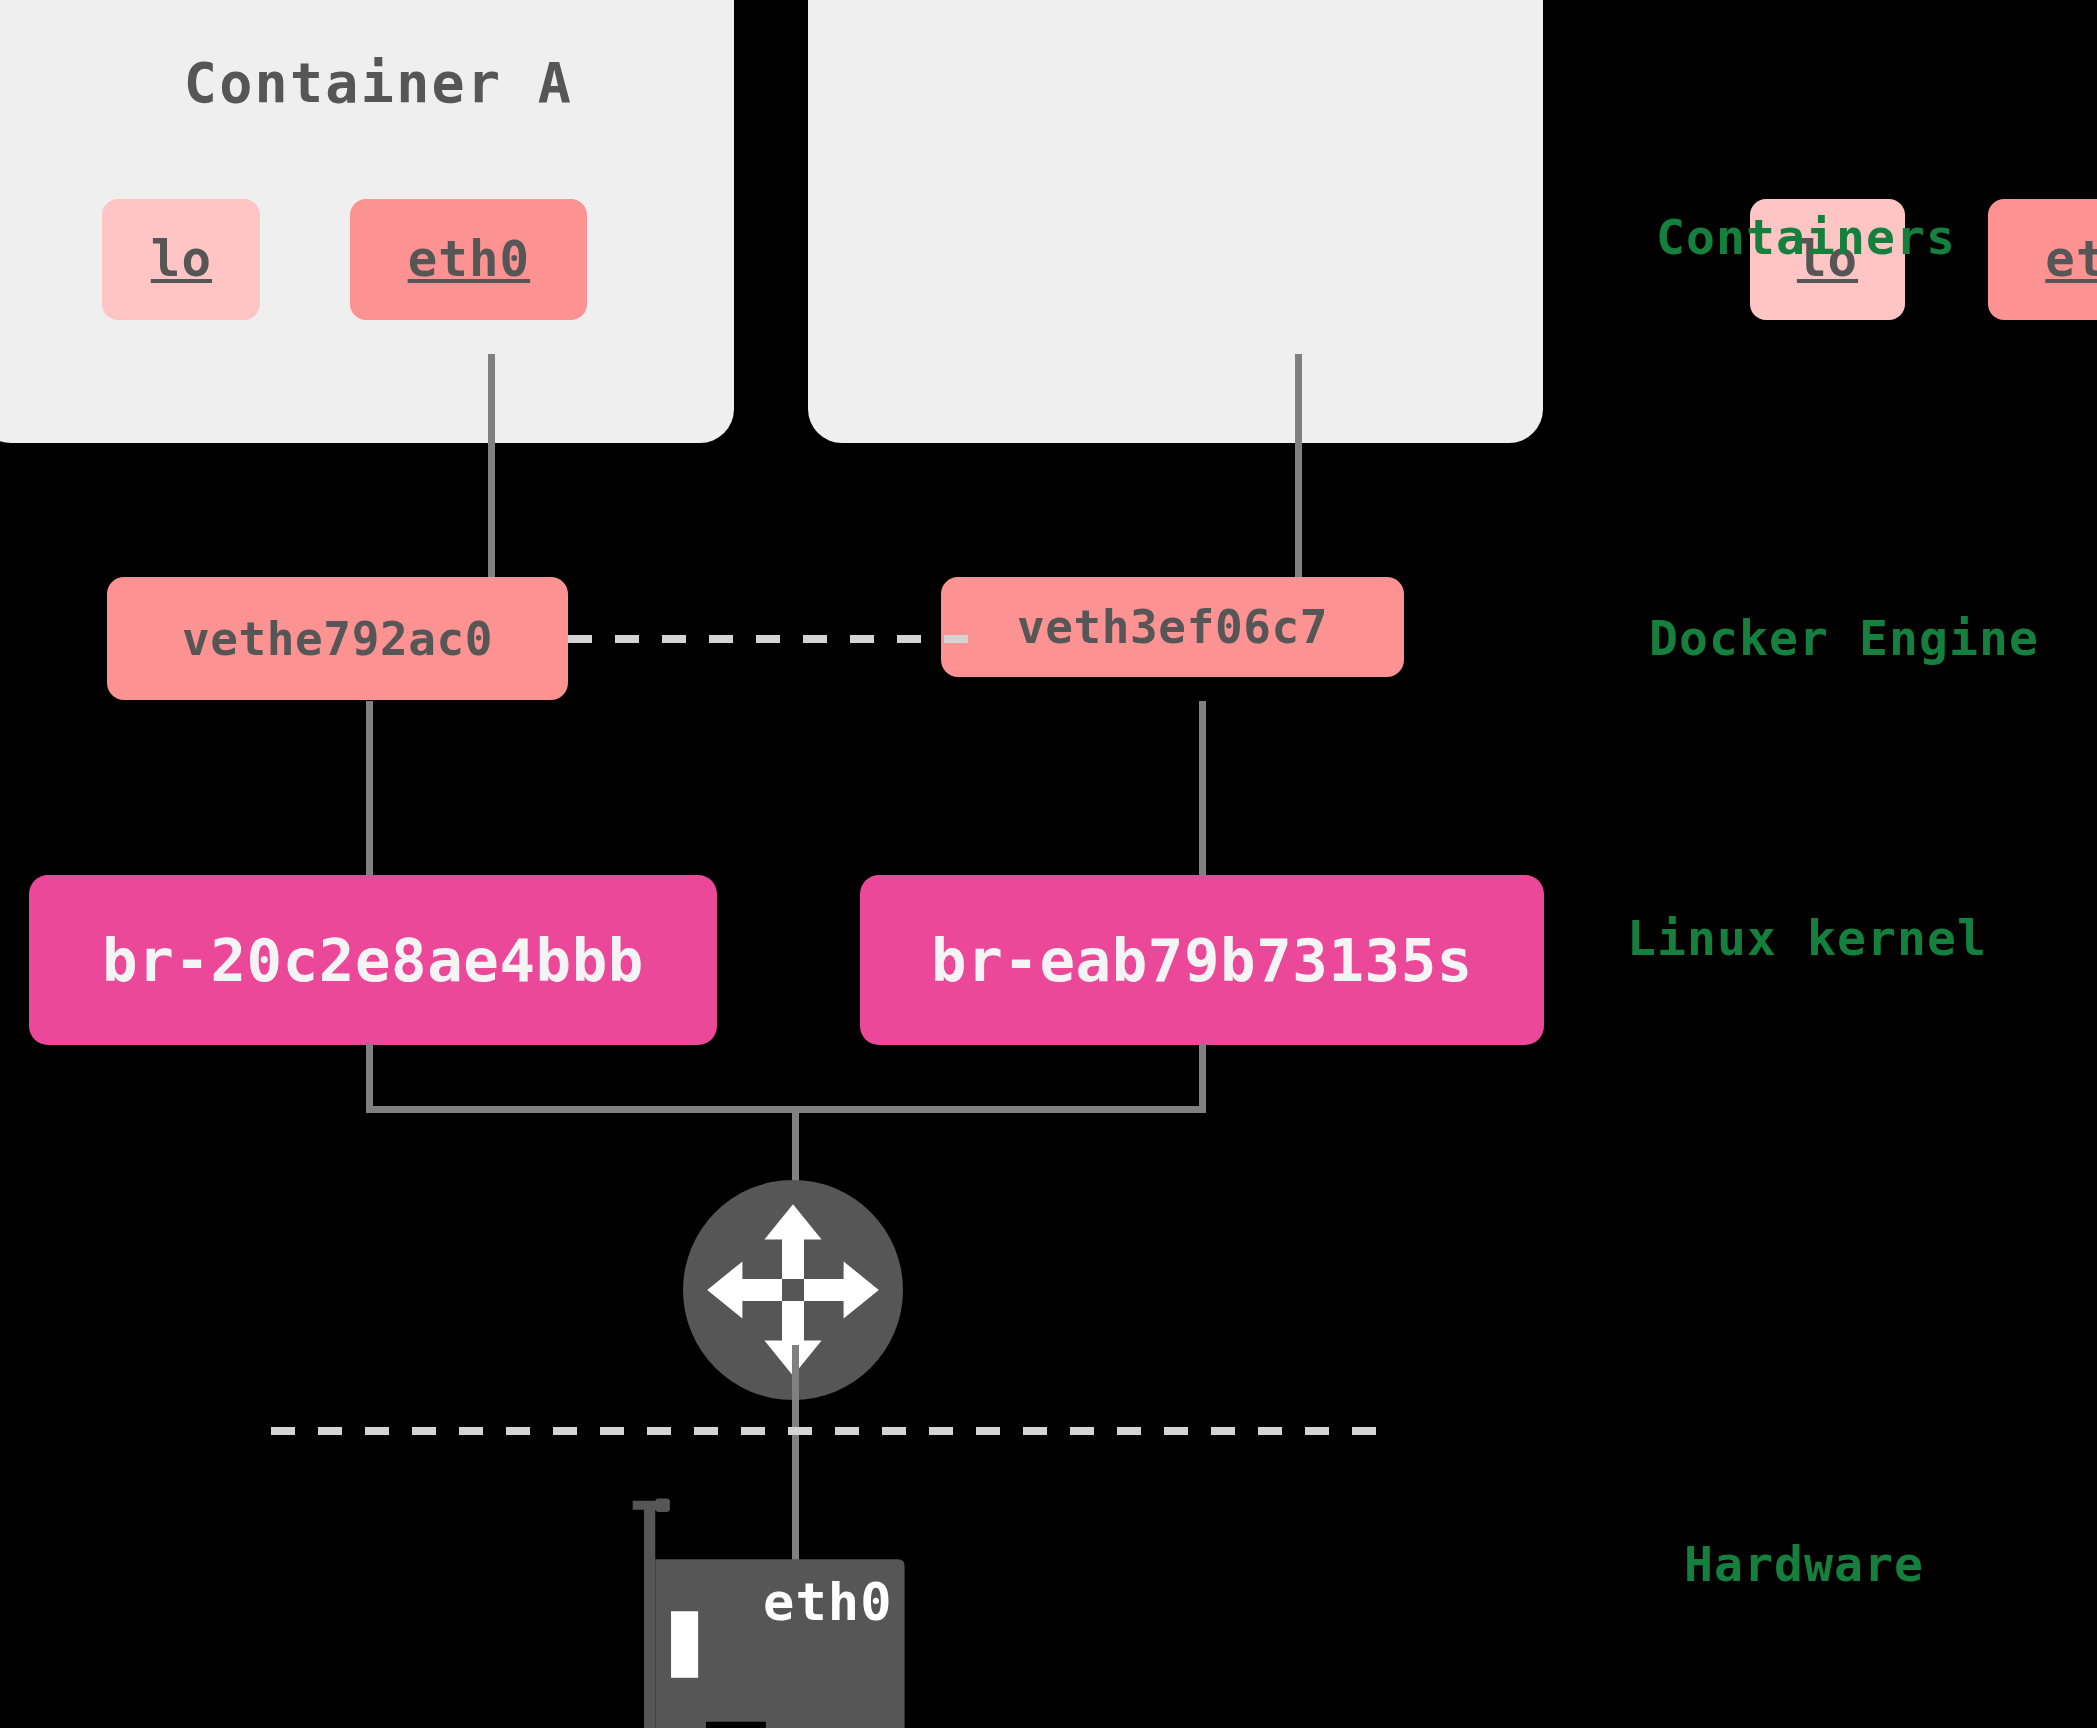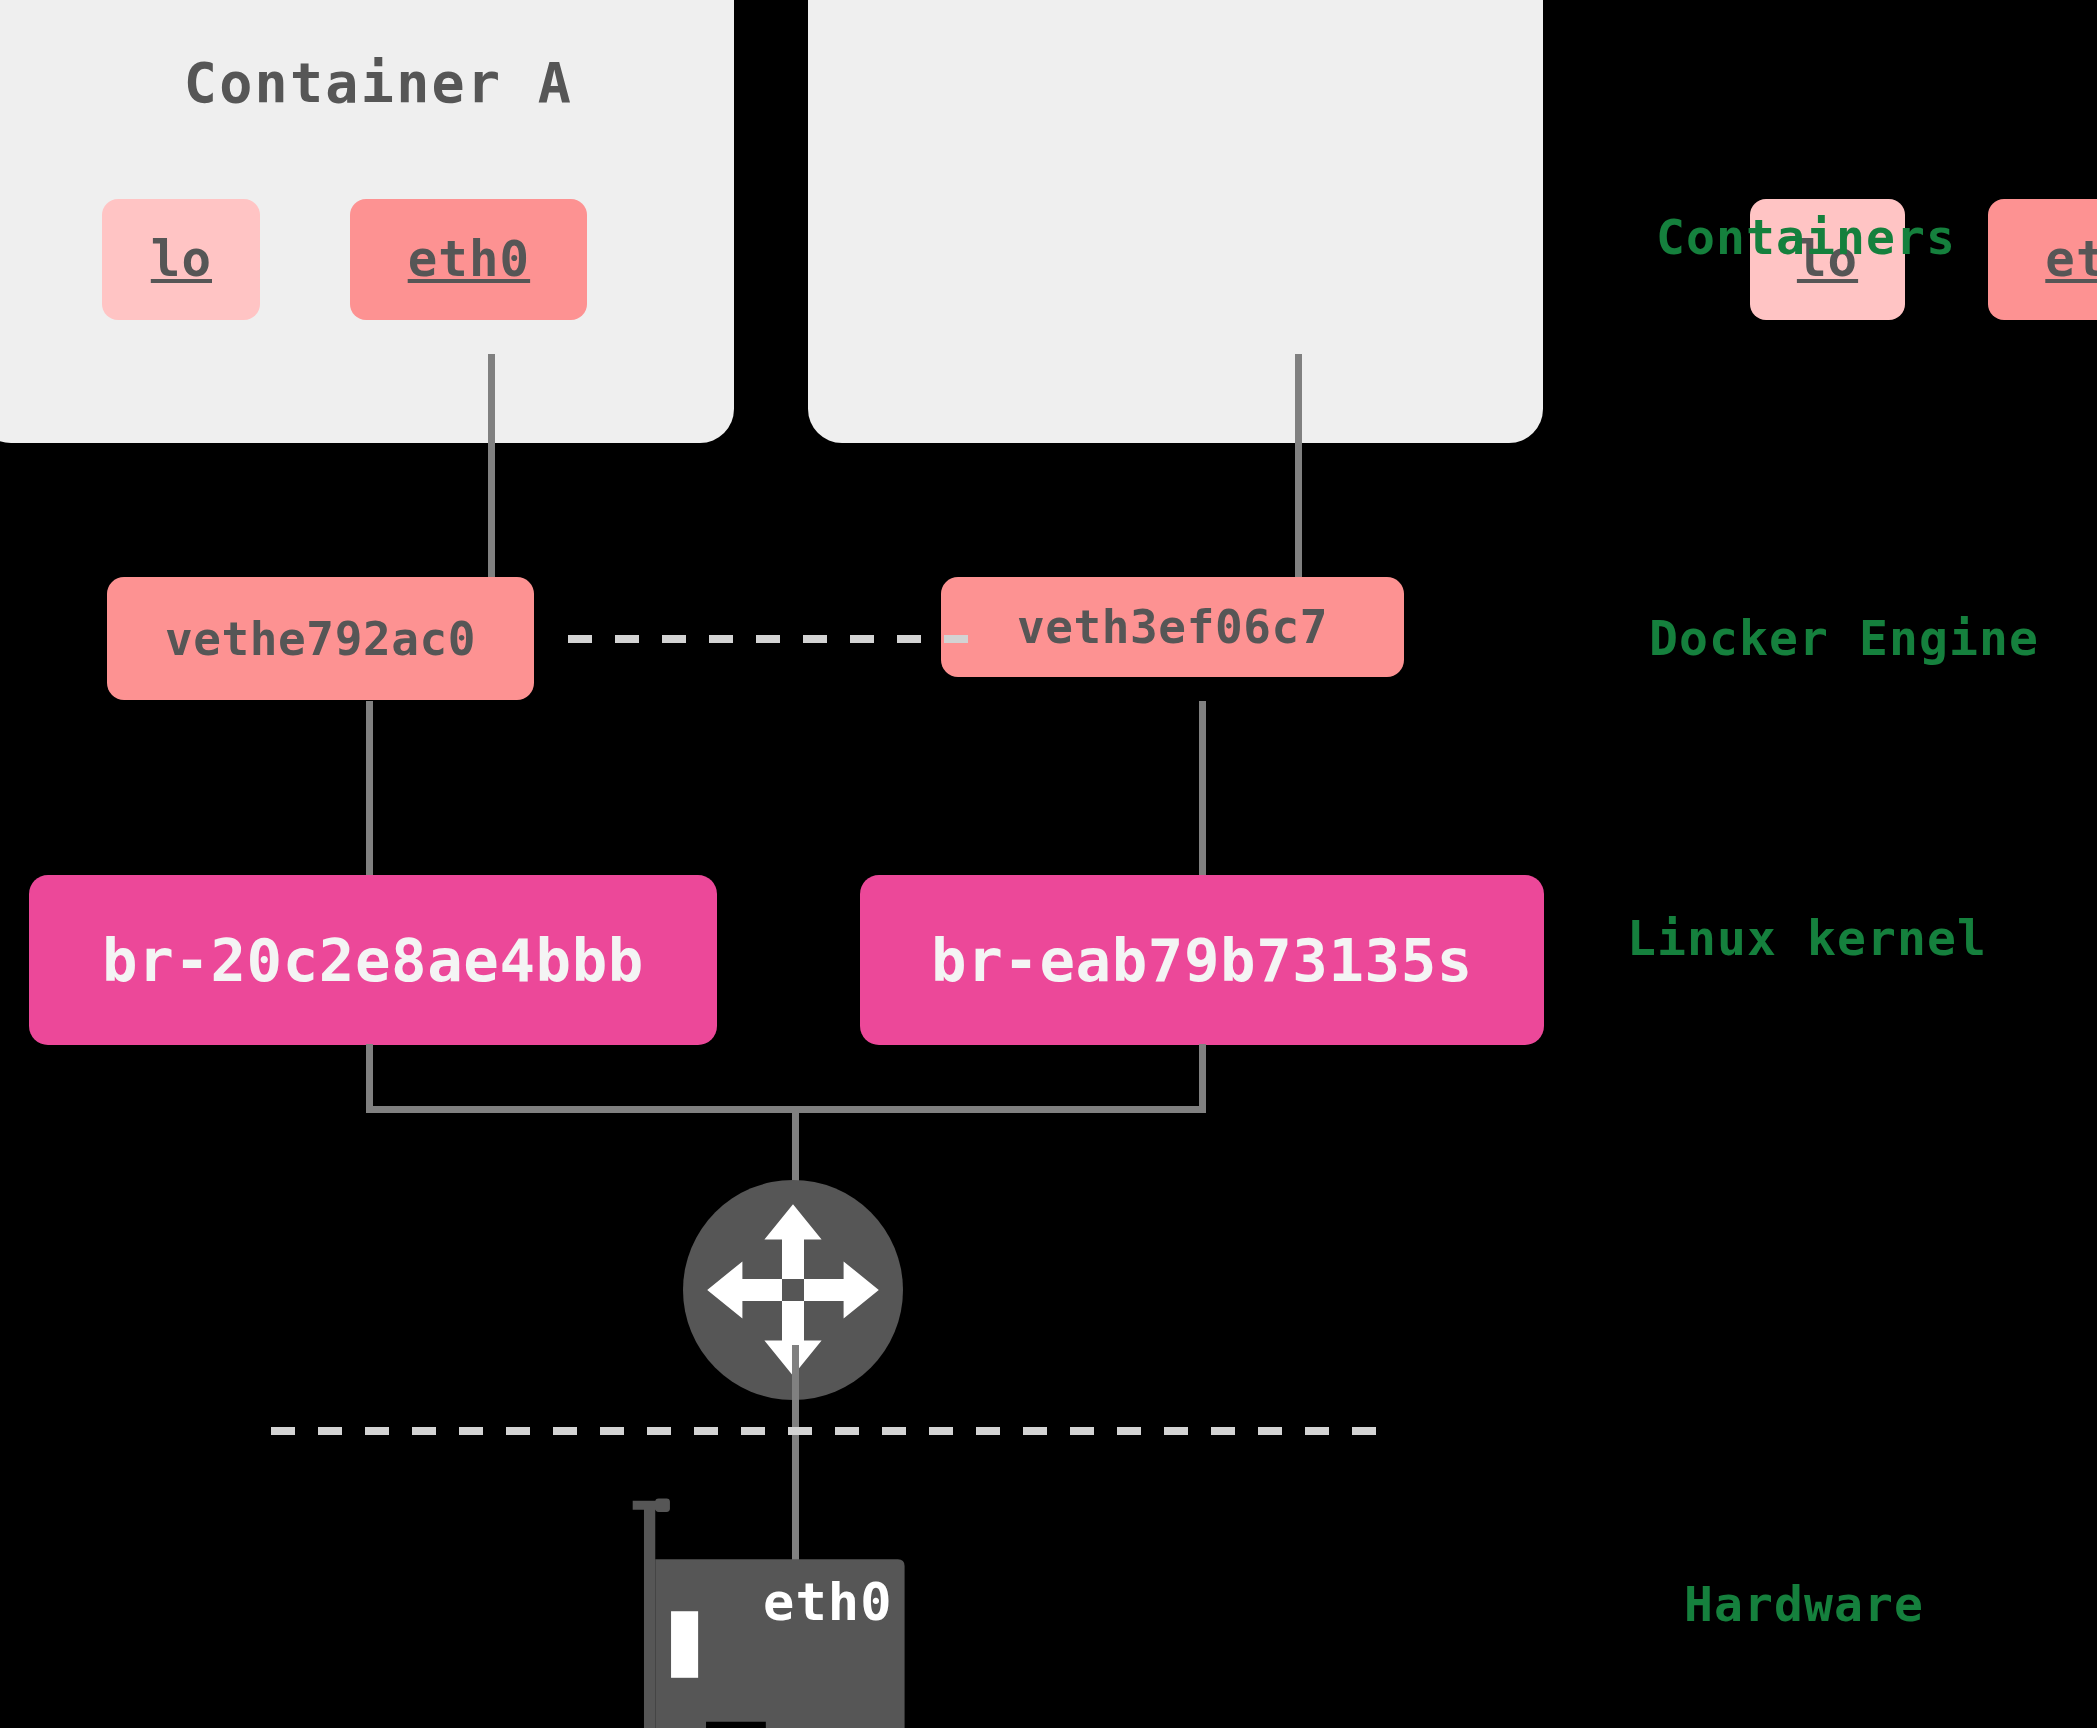--- a/index.html
+++ b/index.html
@@ -65,21 +65,21 @@
     display: flex;
     align-items: center;
     justify-content: center;
     background: #fd9292;
     border-radius: 17px;
     font-size: 46px;
     font-weight: bold;
     color: #565656;
     letter-spacing: 0.6px;
   }
-  #veth-a { left: 107px;  top: 577px; width: 427px; height: 123px; }
+  #veth-a { left: 107px;  top: 577px; width: 461px; height: 123px; }
   #veth-b { left: 941px; top: 577px; width: 463px; height: 100px; }
 
   
   .bridge-box {
     position: absolute;
     display: flex;
     align-items: center;
     justify-content: center;
     background: #ec4899;
     border-radius: 19px;
@@ -96,21 +96,21 @@
     position: absolute;
     font-size: 48px;
     font-weight: bold;
     color: #15803d;
     white-space: nowrap;
     letter-spacing: 1.1px;
   }
   #label-containers { left: 1656px; top: 209px; }
   #label-docker     { left: 1605px; top: 610px; margin-left: 44px; }
   #label-kernel     { left: 1627px; top: 910px; }
-  #label-hardware   { left: 1684px; top: 1576px; }
+  #label-hardware   { left: 1684px; top: 1536px; }
 
   
   .conn {
     position: absolute;
     background: #808080;
   }
   .conn-v { width: 6.8px; }
   .conn-h { height: 6.8px; }
 
   #conn-a-eth-veth { left: 488px;  top: 354px;  height: 226px; }

